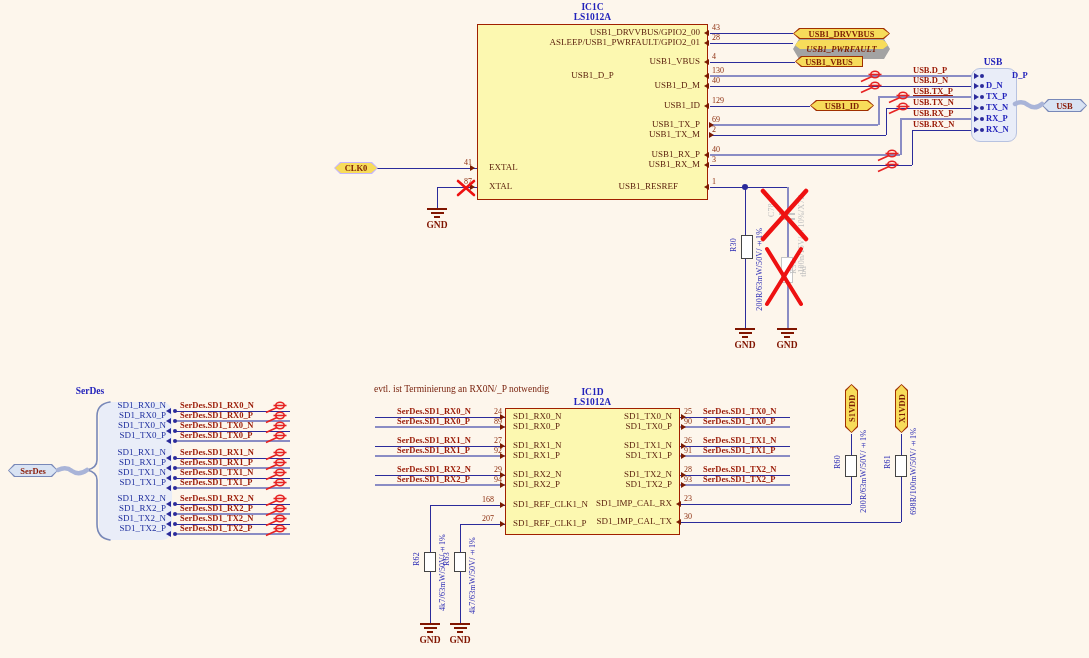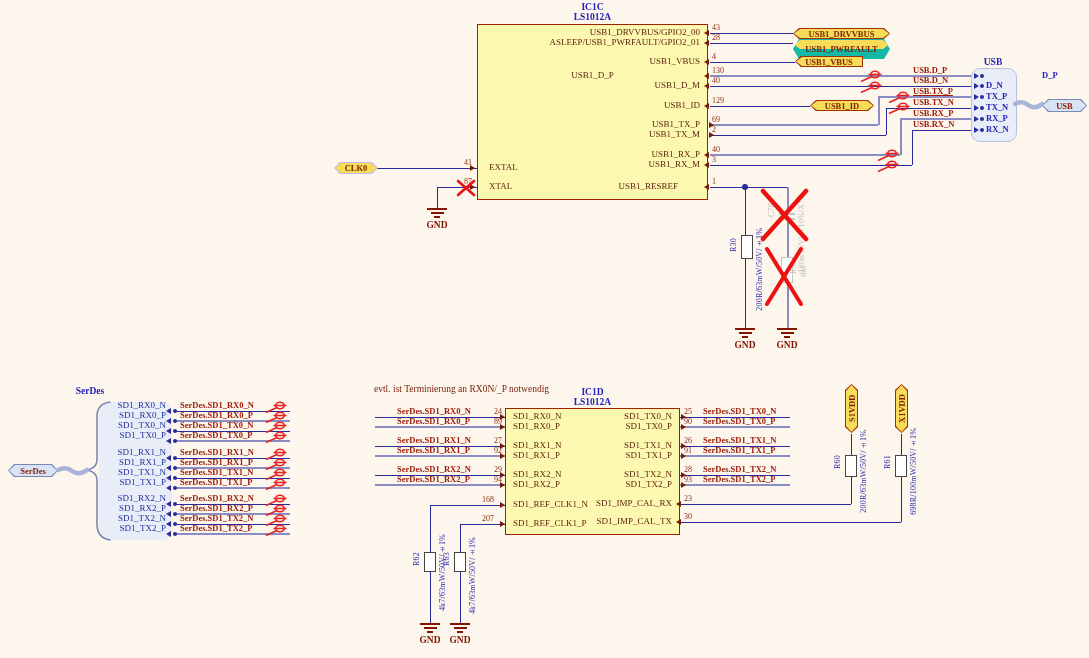--- a/index.html
+++ b/index.html
@@ -225,21 +225,21 @@
     <div class="lbl netlbl" style="left: 397px; top: 475px;">SerDes.SD1_RX2_P</div>
     <div class="lbl netlbl" style="left: 703px; top: 475px;">SerDes.SD1_TX2_P</div>
     <div class="abs" style="left: 334px; top: 162px; width: 44px; height: 12px; background: #c4b5fd; clip-path: polygon(6px 0px, calc(100% - 6px) 0px, 100% 50%, calc(100% - 6px) 100%, 6px 100%, 0px 50%);">
       <div class="abs" style="left: 1px; top: 1px; width: 42px; height: 10px; background: rgb(247, 220, 90); clip-path: polygon(6px 0px, calc(100% - 6px) 0px, 100% 50%, calc(100% - 6px) 100%, 6px 100%, 0px 50%);"></div>
       <div class="tagtxt">CLK0</div>
     </div>
     <div class="abs" style="left: 793px; top: 28px; width: 97px; height: 11px; background: rgb(160, 48, 0); clip-path: polygon(6px 0px, calc(100% - 6px) 0px, 100% 50%, calc(100% - 6px) 100%, 6px 100%, 0px 50%);">
       <div class="abs" style="left: 1px; top: 1px; width: 95px; height: 9px; background: rgb(247, 220, 90); clip-path: polygon(6px 0px, calc(100% - 6px) 0px, 100% 50%, calc(100% - 6px) 100%, 6px 100%, 0px 50%);"></div>
       <div class="tagtxt">USB1_DRVVBUS</div>
     </div>
-    <div class="abs" style="left: 793px; top: 39px; width: 97px; height: 20px; background: #14b8a6; clip-path: polygon(6px 0px, calc(100% - 6px) 0px, 100% 50%, calc(100% - 6px) 100%, 6px 100%, 0px 50%);">
+    <div class="abs" style="left: 793px; top: 39px; width: 97px; height: 20px; background: #a3a3a3; clip-path: polygon(6px 0px, calc(100% - 6px) 0px, 100% 50%, calc(100% - 6px) 100%, 6px 100%, 0px 50%); font-style: italic;">
       <div class="abs" style="left: 1px; top: 1px; width: 95px; height: 9px; background: rgb(247, 220, 90); clip-path: polygon(6px 0px, calc(100% - 6px) 0px, 100% 50%, calc(100% - 6px) 100%, 6px 100%, 0px 50%);"></div>
       <div class="tagtxt">USB1_PWRFAULT</div>
     </div>
     <div class="abs" style="left: 795px; top: 56px; width: 68px; height: 11px; background: rgb(160, 48, 0); clip-path: polygon(6px 0px, 100% 0px, 100% 100%, 6px 100%, 0px 50%);">
       <div class="abs" style="left: 1px; top: 1px; width: 66px; height: 9px; background: rgb(247, 220, 90); clip-path: polygon(6px 0px, 100% 0px, 100% 100%, 6px 100%, 0px 50%);"></div>
       <div class="tagtxt">USB1_VBUS</div>
     </div>
     <div class="abs" style="left: 810px; top: 100px; width: 64px; height: 11px; background: rgb(160, 48, 0); clip-path: polygon(6px 0px, calc(100% - 6px) 0px, 100% 50%, calc(100% - 6px) 100%, 6px 100%, 0px 50%);">
       <div class="abs" style="left: 1px; top: 1px; width: 62px; height: 9px; background: rgb(247, 220, 90); clip-path: polygon(6px 0px, calc(100% - 6px) 0px, 100% 50%, calc(100% - 6px) 100%, 6px 100%, 0px 50%);"></div>
       <div class="tagtxt">USB1_ID</div>
@@ -257,21 +257,21 @@
       <div class="tagtxt" style="writing-mode: vertical-rl; transform: rotate(180deg);">S1VDD</div>
     </div>
     <div class="abs" style="left: 895px; top: 384px; width: 13px; height: 49px; background: rgb(160, 48, 0); clip-path: polygon(0px 6px, 50% 0px, 100% 6px, 100% calc(100% - 6px), 50% 100%, 0px calc(100% - 6px));">
       <div class="abs" style="left: 1px; top: 1px; width: 11px; height: 47px; background: rgb(247, 220, 90); clip-path: polygon(0px 6px, 50% 0px, 100% 6px, 100% calc(100% - 6px), 50% 100%, 0px calc(100% - 6px));"></div>
       <div class="tagtxt" style="writing-mode: vertical-rl; transform: rotate(180deg);">X1VDD</div>
     </div>
     <div class="abs" style="left: 971px; top: 68px; width: 44px; height: 72px; background: rgb(233, 237, 248); border: 1px solid rgb(183, 194, 224); border-radius: 9px;"></div>
     <div class="lbl title" style="left: 971px; top: 57px; width: 44px;">USB</div>
     <div class="arr arrRb" style="left: 974px; top: 73px;"></div>
     <div class="dot" style="left: 980px; top: 74px; width: 4px; height: 4px;"></div>
-    <div class="lbl bluet" style="left: 1042px; top: 70px; font-size: 8.5px; font-weight: bold; line-height: 11px;">D_P</div>
+    <div class="lbl bluet" style="left: 1012px; top: 70px; font-size: 8.5px; font-weight: bold; line-height: 11px;">D_P</div>
     <div class="arr arrRb" style="left: 974px; top: 83px;"></div>
     <div class="dot" style="left: 980px; top: 84px; width: 4px; height: 4px;"></div>
     <div class="lbl bluet" style="left: 986px; top: 80px; font-size: 8.5px; font-weight: bold; line-height: 11px;">D_N</div>
     <div class="arr arrRb" style="left: 974px; top: 94px;"></div>
     <div class="dot" style="left: 980px; top: 95px; width: 4px; height: 4px;"></div>
     <div class="lbl bluet" style="left: 986px; top: 91px; font-size: 8.5px; font-weight: bold; line-height: 11px;">TX_P</div>
     <div class="arr arrRb" style="left: 974px; top: 105px;"></div>
     <div class="dot" style="left: 980px; top: 106px; width: 4px; height: 4px;"></div>
     <div class="lbl bluet" style="left: 986px; top: 102px; font-size: 8.5px; font-weight: bold; line-height: 11px;">TX_N</div>
     <div class="arr arrRb" style="left: 974px; top: 116px;"></div>

